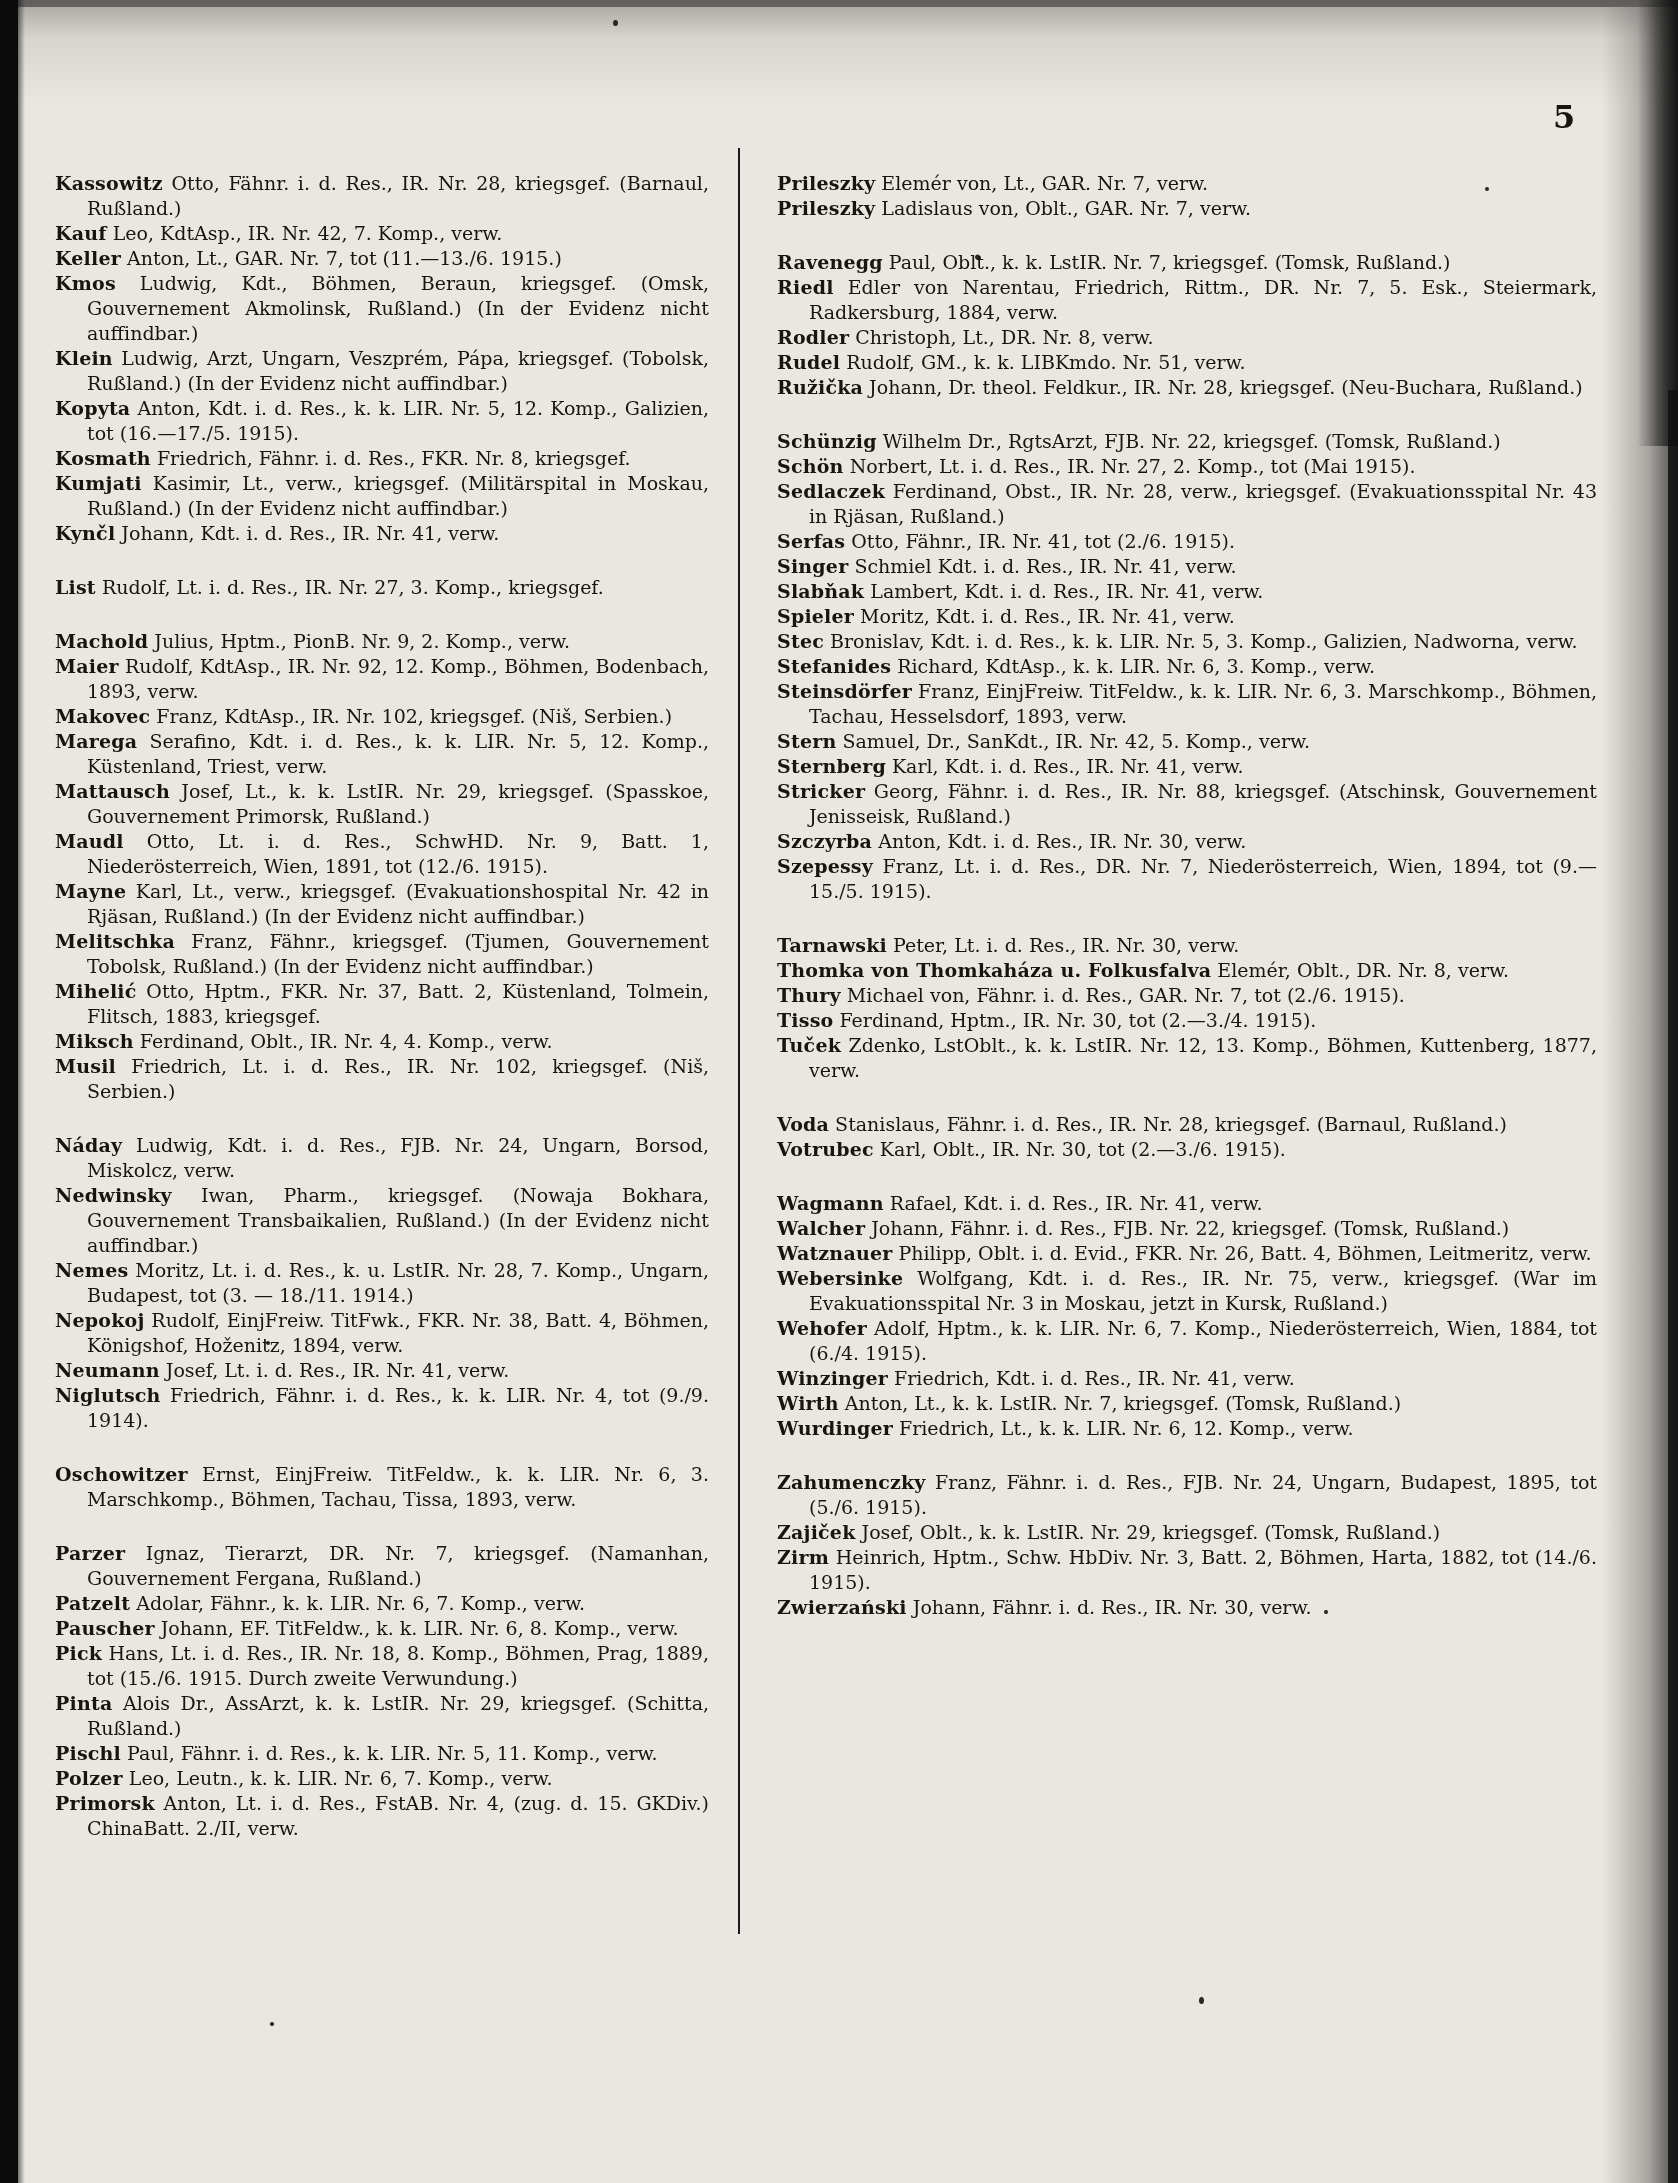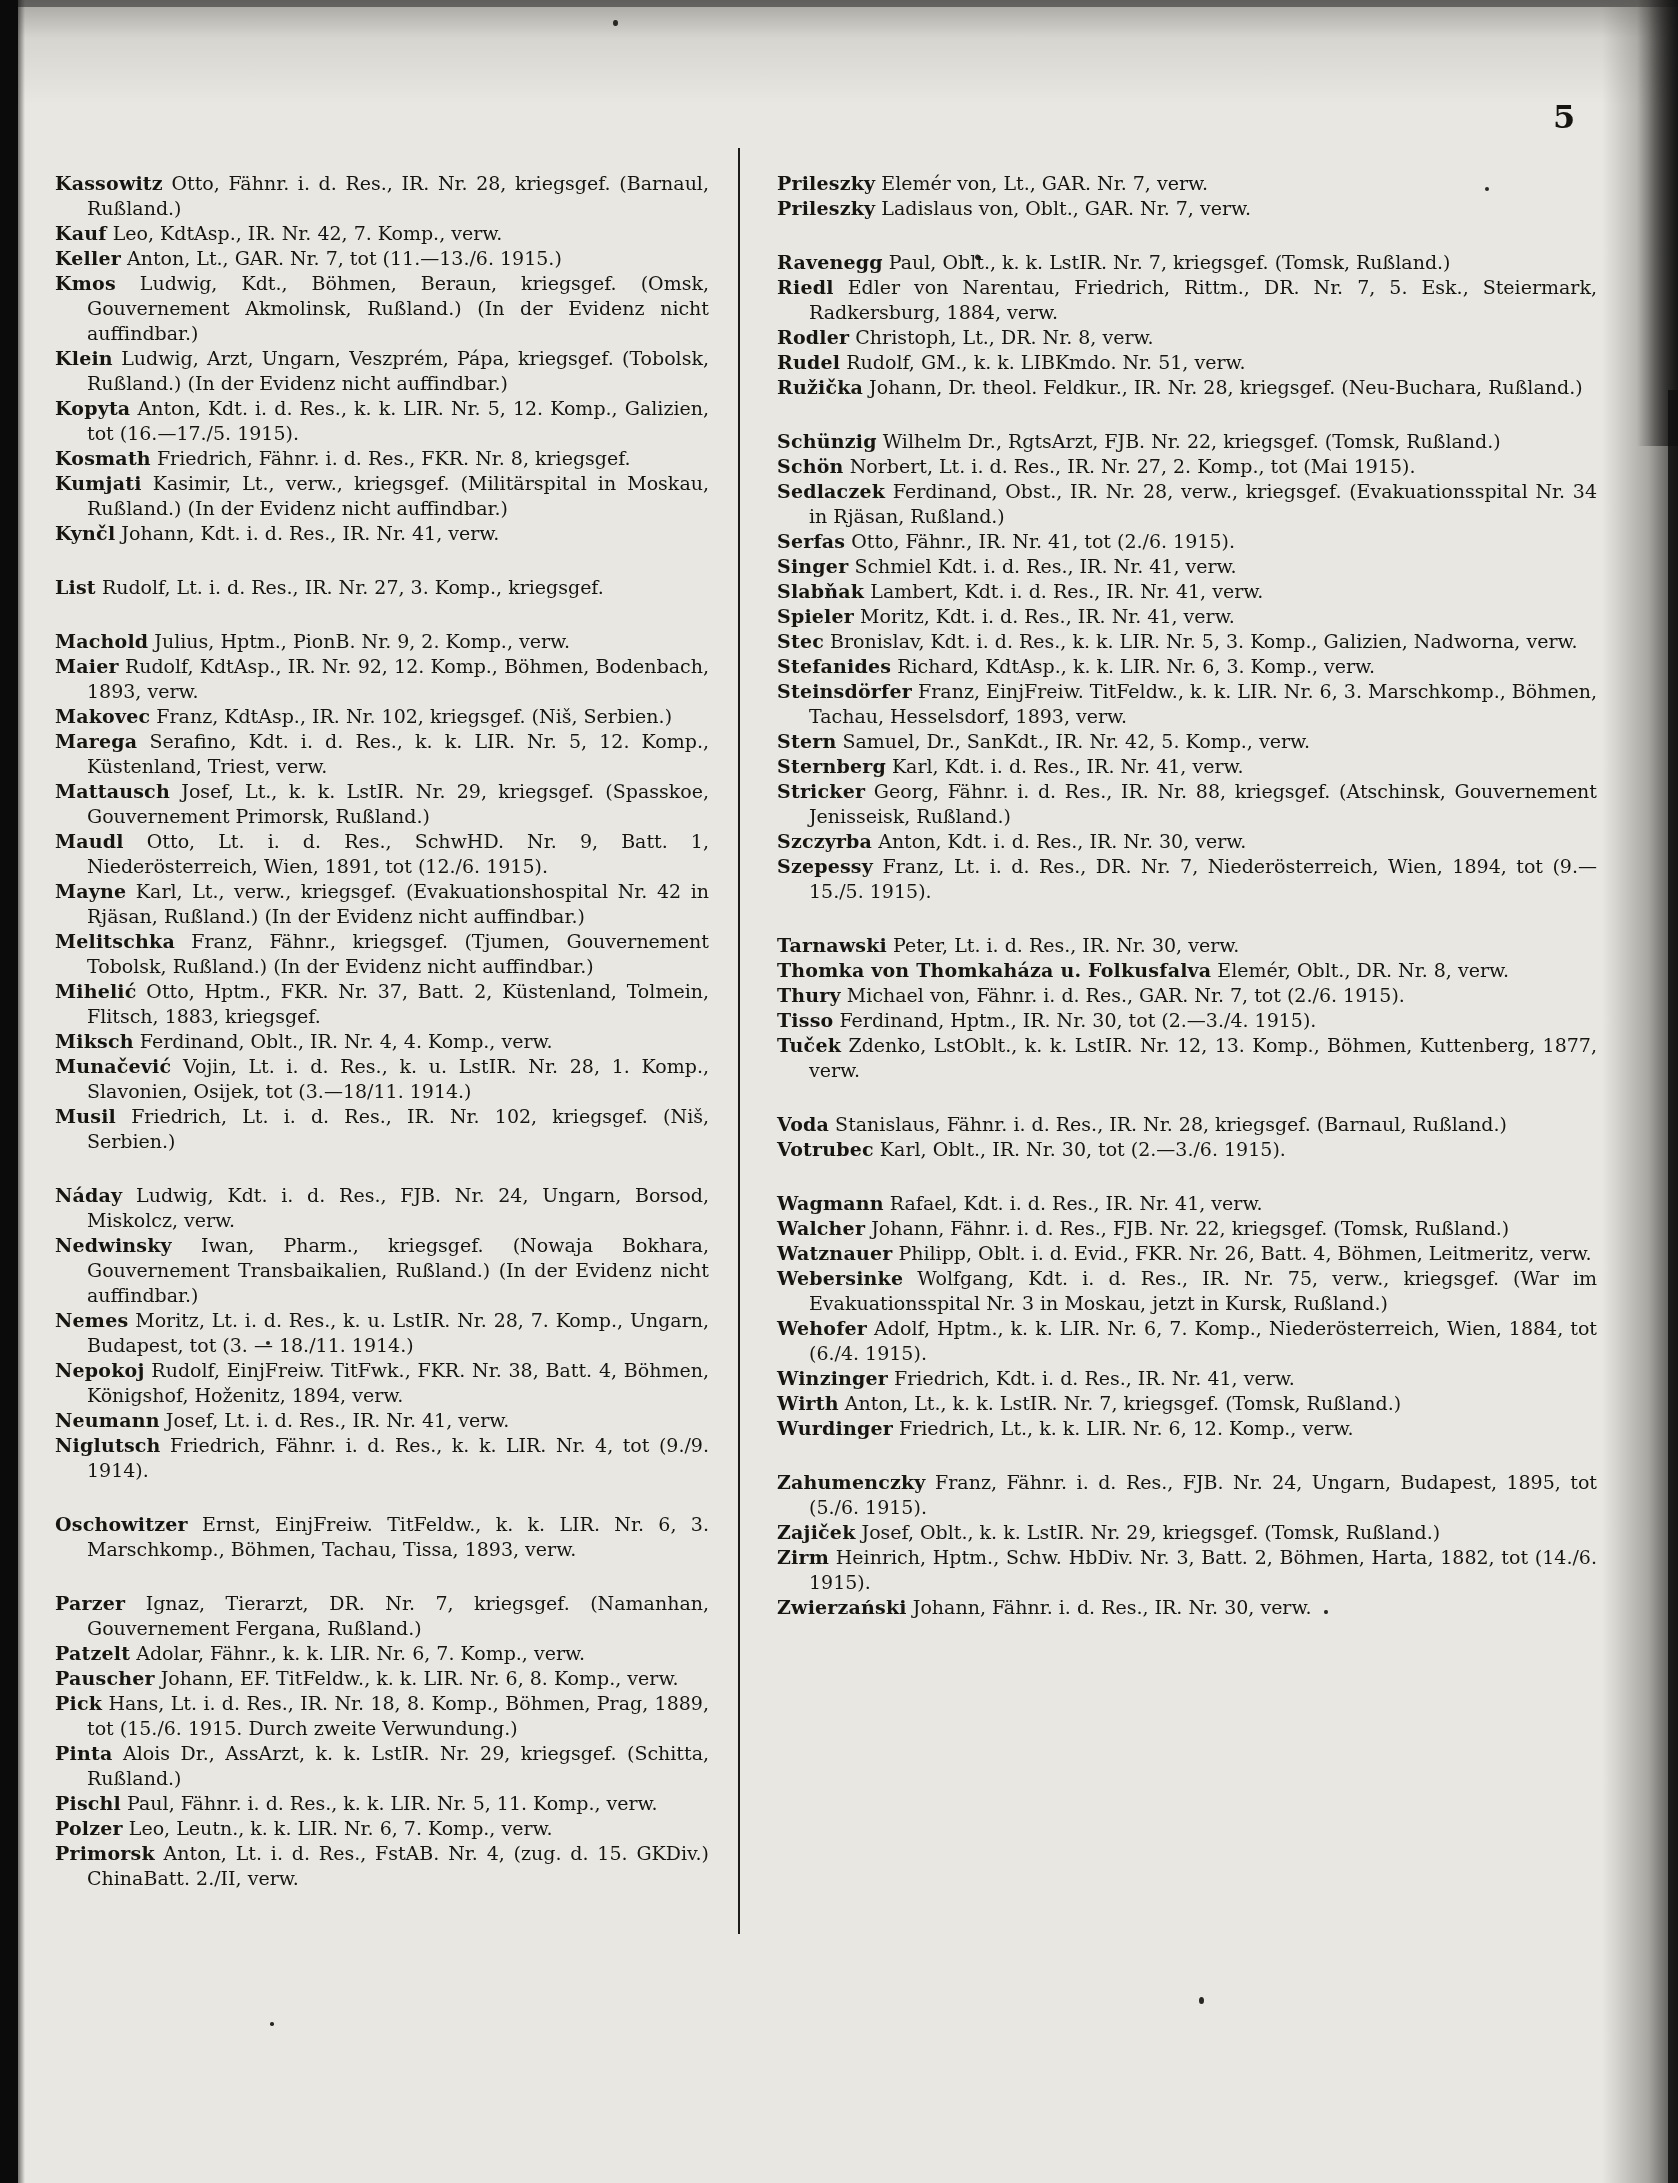--- a/index.html
+++ b/index.html
@@ -81,21 +81,20 @@
         <p class="entry"><span class="surname">Machold</span><span> Julius, Hptm., PionB. Nr. 9, 2. Komp., verw.</span></p>
         <p class="entry"><span class="surname">Maier</span><span> Rudolf, KdtAsp., IR. Nr. 92, 12. Komp., Böhmen, Bodenbach, 1893, verw.</span></p>
         <p class="entry"><span class="surname">Makovec</span><span> Franz, KdtAsp., IR. Nr. 102, kriegsgef. (Niš, Serbien.)</span></p>
         <p class="entry"><span class="surname">Marega</span><span> Serafino, Kdt. i. d. Res., k. k. LIR. Nr. 5, 12. Komp., Küstenland, Triest, verw.</span></p>
         <p class="entry"><span class="surname">Mattausch</span><span> Josef, Lt., k. k. LstIR. Nr. 29, kriegsgef. (Spasskoe, Gouvernement Primorsk, Rußland.)</span></p>
         <p class="entry"><span class="surname">Maudl</span><span> Otto, Lt. i. d. Res., SchwHD. Nr. 9, Batt. 1, Niederösterreich, Wien, 1891, tot (12./6. 1915).</span></p>
         <p class="entry"><span class="surname">Mayne</span><span> Karl, Lt., verw., kriegsgef. (Evakuationshospital Nr. 42 in Rjäsan, Rußland.) (In der Evidenz nicht auffindbar.)</span></p>
         <p class="entry"><span class="surname">Melitschka</span><span> Franz, Fähnr., kriegsgef. (Tjumen, Gouvernement Tobolsk, Rußland.) (In der Evidenz nicht auffindbar.)</span></p>
         <p class="entry"><span class="surname">Mihelić</span><span> Otto, Hptm., FKR. Nr. 37, Batt. 2, Küstenland, Tolmein, Flitsch, 1883, kriegsgef.</span></p>
         <p class="entry"><span class="surname">Miksch</span><span> Ferdinand, Oblt., IR. Nr. 4, 4. Komp., verw.</span></p>
-        <p class="entry"><span class="surname">Munačević</span><span> Vojin, Lt. i. d. Res., k. u. LstIR. Nr. 28, 1. Komp., Slavonien, Osijek, tot (3.—18/11. 1914.)</span></p>
         <p class="entry"><span class="surname">Musil</span><span> Friedrich, Lt. i. d. Res., IR. Nr. 102, kriegsgef. (Niš, Serbien.)</span></p>
       </div>
       <div class="group">
         <p class="entry"><span class="surname">Náday</span><span> Ludwig, Kdt. i. d. Res., FJB. Nr. 24, Ungarn, Borsod, Miskolcz, verw.</span></p>
         <p class="entry"><span class="surname">Nedwinsky</span><span> Iwan, Pharm., kriegsgef. (Nowaja Bokhara, Gouvernement Transbaikalien, Rußland.) (In der Evidenz nicht auffindbar.)</span></p>
         <p class="entry"><span class="surname">Nemes</span><span> Moritz, Lt. i. d. Res., k. u. LstIR. Nr. 28, 7. Komp., Ungarn, Budapest, tot (3. — 18./11. 1914.)</span></p>
         <p class="entry"><span class="surname">Nepokoj</span><span> Rudolf, EinjFreiw. TitFwk., FKR. Nr. 38, Batt. 4, Böhmen, Königshof, Hoženitz, 1894, verw.</span></p>
         <p class="entry"><span class="surname">Neumann</span><span> Josef, Lt. i. d. Res., IR. Nr. 41, verw.</span></p>
         <p class="entry"><span class="surname">Niglutsch</span><span> Friedrich, Fähnr. i. d. Res., k. k. LIR. Nr. 4, tot (9./9. 1914).</span></p>
       </div>
@@ -121,21 +120,21 @@
       <div class="group">
         <p class="entry"><span class="surname">Ravenegg</span><span> Paul, Oblt., k. k. LstIR. Nr. 7, kriegsgef. (Tomsk, Rußland.)</span></p>
         <p class="entry"><span class="surname">Riedl</span><span> Edler von Narentau, Friedrich, Rittm., DR. Nr. 7, 5. Esk., Steiermark, Radkersburg, 1884, verw.</span></p>
         <p class="entry"><span class="surname">Rodler</span><span> Christoph, Lt., DR. Nr. 8, verw.</span></p>
         <p class="entry"><span class="surname">Rudel</span><span> Rudolf, GM., k. k. LIBKmdo. Nr. 51, verw.</span></p>
         <p class="entry"><span class="surname">Ružička</span><span> Johann, Dr. theol. Feldkur., IR. Nr. 28, kriegsgef. (Neu-Buchara, Rußland.)</span></p>
       </div>
       <div class="group">
         <p class="entry"><span class="surname">Schünzig</span><span> Wilhelm Dr., RgtsArzt, FJB. Nr. 22, kriegsgef. (Tomsk, Rußland.)</span></p>
         <p class="entry"><span class="surname">Schön</span><span> Norbert, Lt. i. d. Res., IR. Nr. 27, 2. Komp., tot (Mai 1915).</span></p>
-        <p class="entry"><span class="surname">Sedlaczek</span><span> Ferdinand, Obst., IR. Nr. 28, verw., kriegsgef. (Evakuationsspital Nr. 34 in Rjäsan, Rußland.)</span></p>
+        <p class="entry"><span class="surname">Sedlaczek</span><span> Ferdinand, Obst., IR. Nr. 28, verw., kriegsgef. (Evakuationsspital Nr. 43 in Rjäsan, Rußland.)</span></p>
         <p class="entry"><span class="surname">Serfas</span><span> Otto, Fähnr., IR. Nr. 41, tot (2./6. 1915).</span></p>
         <p class="entry"><span class="surname">Singer</span><span> Schmiel Kdt. i. d. Res., IR. Nr. 41, verw.</span></p>
         <p class="entry"><span class="surname">Slabňak</span><span> Lambert, Kdt. i. d. Res., IR. Nr. 41, verw.</span></p>
         <p class="entry"><span class="surname">Spieler</span><span> Moritz, Kdt. i. d. Res., IR. Nr. 41, verw.</span></p>
         <p class="entry"><span class="surname">Stec</span><span> Bronislav, Kdt. i. d. Res., k. k. LIR. Nr. 5, 3. Komp., Galizien, Nadworna, verw.</span></p>
         <p class="entry"><span class="surname">Stefanides</span><span> Richard, KdtAsp., k. k. LIR. Nr. 6, 3. Komp., verw.</span></p>
         <p class="entry"><span class="surname">Steinsdörfer</span><span> Franz, EinjFreiw. TitFeldw., k. k. LIR. Nr. 6, 3. Marschkomp., Böhmen, Tachau, Hesselsdorf, 1893, verw.</span></p>
         <p class="entry"><span class="surname">Stern</span><span> Samuel, Dr., SanKdt., IR. Nr. 42, 5. Komp., verw.</span></p>
         <p class="entry"><span class="surname">Sternberg</span><span> Karl, Kdt. i. d. Res., IR. Nr. 41, verw.</span></p>
         <p class="entry"><span class="surname">Stricker</span><span> Georg, Fähnr. i. d. Res., IR. Nr. 88, kriegsgef. (Atschinsk, Gouvernement Jenisseisk, Rußland.)</span></p>

